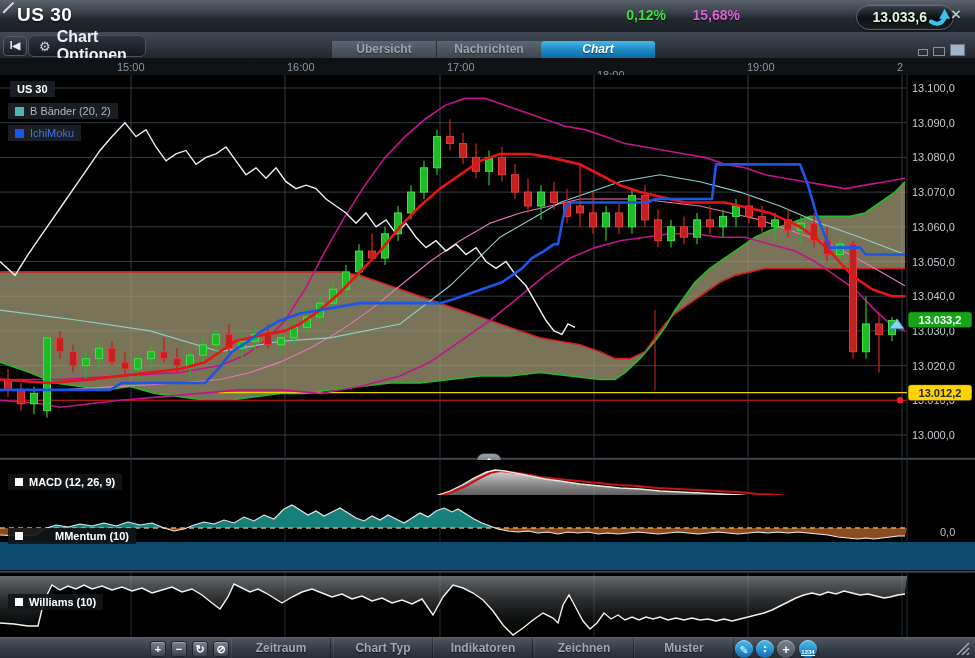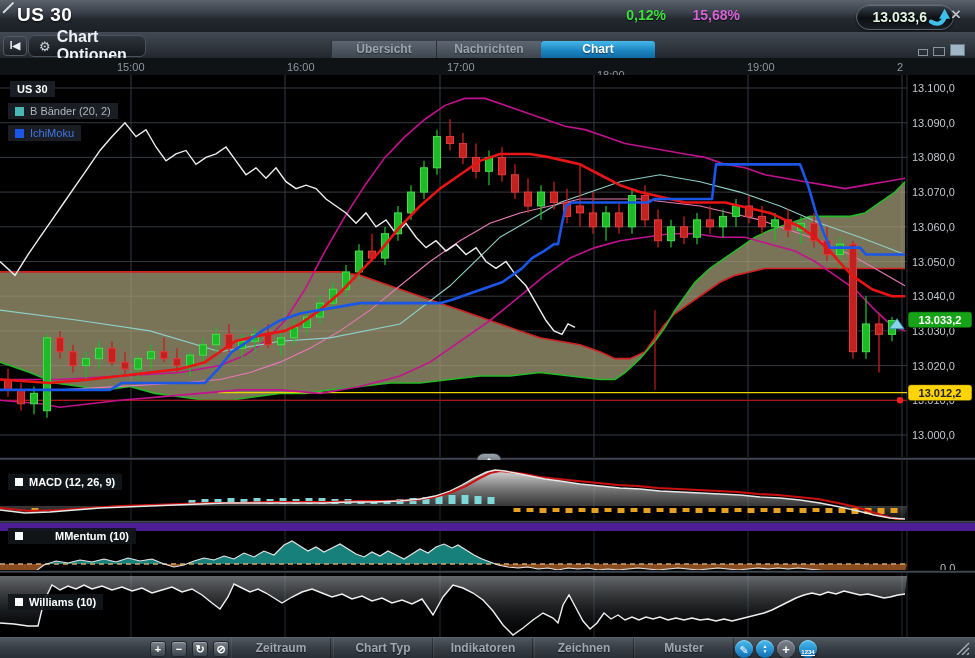--- a/index.html
+++ b/index.html
@@ -1,16 +1,16 @@
 <!DOCTYPE html>
 <html><head>
 <meta charset="utf-8">
 <style>
   html,body{margin:0;padding:0;background:#000;}
-  #app{position:relative;width:975px;height:658px;overflow:hidden;background:#4c1d95;
+  #app{position:relative;width:975px;height:658px;overflow:hidden;background:#0c4a6e;
        font-family:"Liberation Sans",sans-serif;-webkit-font-smoothing:antialiased;}
   
   .titlebar{position:absolute;left:0;top:0;width:975px;height:32px;
     background:linear-gradient(#5a626c 0%,#39404a 40%,#23282f 60%,#1b2026 100%);
     border-bottom:1px solid #11151a;}
   .corner-tick{position:absolute;left:3px;top:12px;width:15px;height:2px;background:rgba(240,245,250,.85);
     transform:rotate(-45deg);transform-origin:left center;border-radius:1px;}
   .symbol-title{position:absolute;left:17px;top:4px;font-size:19px;font-weight:bold;color:#fff;
     text-shadow:0 1px 2px rgba(0,0,0,.8);letter-spacing:.5px;}
   .pct{position:absolute;top:7px;font-size:14px;font-weight:bold;text-shadow:0 1px 1px rgba(0,0,0,.7);}
@@ -34,21 +34,21 @@
   .options-btn{position:absolute;left:28px;top:3px;width:118px;height:22px;border-radius:7px 7px 6px 6px;
     background:linear-gradient(#2e353e,#14181d);border:1px solid #4a525c;display:flex;align-items:center;
     gap:6px;padding-left:10px;box-sizing:border-box;cursor:pointer;}
   .options-btn .gear{color:#cdd5dc;font-size:13px;line-height:1;}
   .options-btn .lbl{color:#eef2f6;font-size:16px;font-weight:bold;}
   .tab{position:absolute;top:9px;height:17px;font-size:12px;font-weight:bold;text-align:center;
     line-height:17px;cursor:pointer;}
   .tab.inactive{background:linear-gradient(#5d6671,#3d454f);color:#9aa4ae;border-left:1px solid #2a3038;
     text-shadow:0 1px 1px rgba(0,0,0,.5);}
   .tab.active{background:linear-gradient(#47b9ea 0%,#1b86c2 55%,#0f6aa2 100%);color:#fff;
-    border-radius:3px 3px 0 0;text-shadow:0 1px 1px rgba(0,0,0,.5);}
+    border-radius:3px 3px 0 0;text-shadow:0 1px 1px rgba(0,0,0,.5);font-style:italic;}
   .win-icons{position:absolute;right:10px;top:12px;display:flex;align-items:flex-end;gap:5px;}
   .win-ico{border:1px solid #8a949e;background:transparent;cursor:pointer;}
   .win-ico.s1{width:8px;height:5px;}
   .win-ico.s2{width:10px;height:7px;}
   .win-ico.s3{width:13px;height:10px;background:#9fb6c6;border-color:#6a7a86;}
   
   .timeaxis{position:absolute;left:0;top:58px;width:975px;height:17px;background:#101316;
     border-bottom:6px solid #22c55e;}
   .tlabel{position:absolute;top:3px;font-size:11px;color:#8f979f;}
   .mainchart{position:absolute;left:0;top:75px;width:975px;height:382px;background:#000;}
@@ -420,21 +420,21 @@
         <polyline points="0,50 25,53 50,52 75,50 100,48 125,47 150,46 175,45 200,44 225,43 250,43 275,43 300,43 325,43 350,42 375,42 400,41 420,39 435,36 450,31 462,25 474,18 486,12 495,10 505,11 515,13 530,16 545,19 560,21 580,24 600,26 620,28 640,29 660,31 680,32 700,33 720,34 740,35 760,37 780,38 800,40 820,43 840,47 858,51 874,55 890,58 905,59" fill="none" stroke="#e8e8e8" stroke-width="1.3"></polyline>
       </svg>
   </div>
   <div class="panel-chip" style="left:8px;top:474px;">
     <span class="sw"></span>
     <span>MACD (12, 26, 9)</span>
   </div>
 
   <div class="divider" style="top:520px;"></div>
 
-  <div class="panel" style="top:531px;height:47px;">
+  <div class="panel" style="top:495px;height:47px;">
     <svg id="momsvg" width="975" height="47">
         <line x1="131" y1="0" x2="131" y2="47" stroke="#232a30"></line>
         <line x1="285" y1="0" x2="285" y2="47" stroke="#232a30"></line>
         <line x1="440" y1="0" x2="440" y2="47" stroke="#232a30"></line>
         <line x1="594" y1="0" x2="594" y2="47" stroke="#232a30"></line>
         <line x1="748" y1="0" x2="748" y2="47" stroke="#232a30"></line>
         <line x1="902" y1="0" x2="902" y2="47" stroke="#232a30"></line>
         <line x1="907" y1="0" x2="907" y2="47" stroke="#2a3036"></line>
         <defs>
           <clipPath id="momA">

